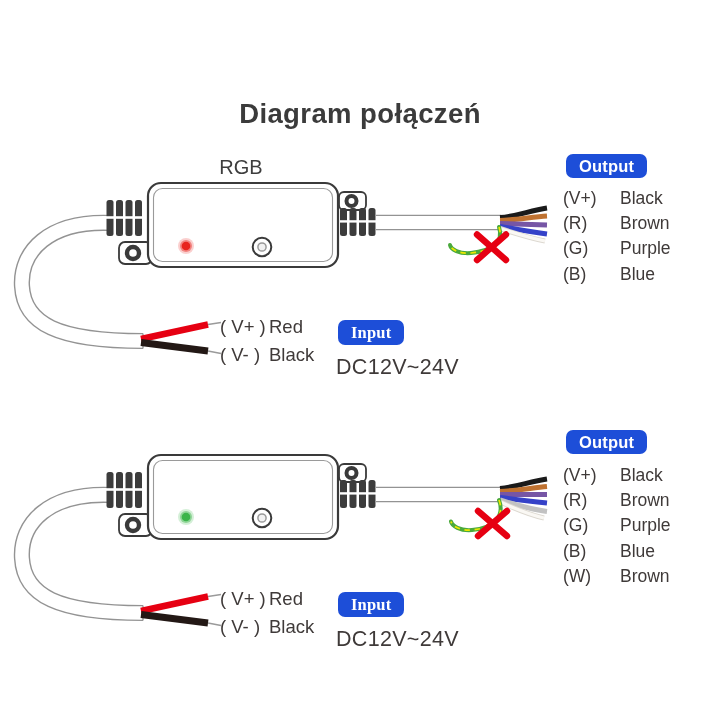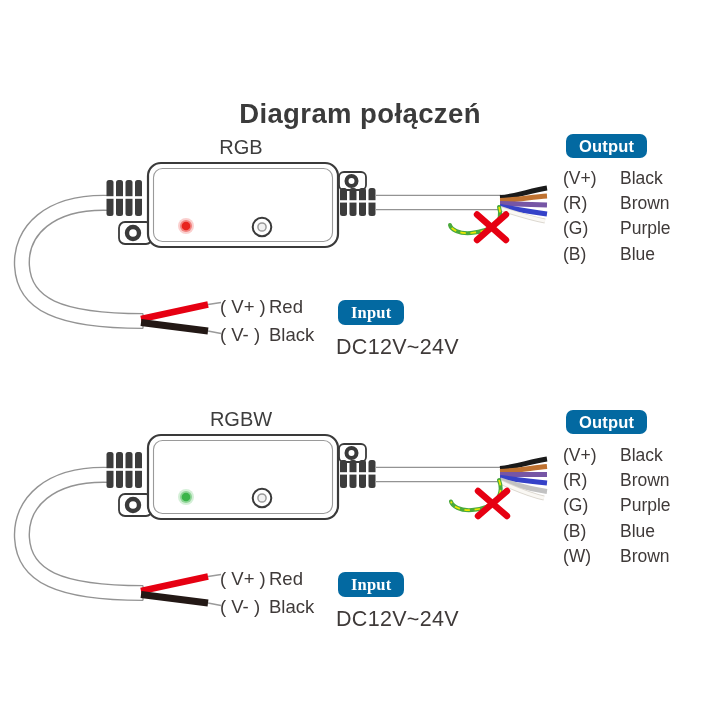--- a/index.html
+++ b/index.html
@@ -5,30 +5,30 @@
   html,body{margin:0;padding:0;background:#ffffff;}
   body{
     width:720px;height:720px;position:relative;overflow:hidden;
     font-family:"Liberation Sans","DejaVu Sans",sans-serif;
     color:#3f3a39;
   }
   .page-title{
     position:absolute;top:82px;left:0;width:720px;text-align:center;
     font-size:27.5px;font-weight:bold;color:#3b3b3b;letter-spacing:.4px;margin-top:16px;
   }
-  .diagram{position:absolute;left:0;width:720px;}
+  .diagram{position:absolute;left:0;width:720px;margin-top:20px;}
   .diagram-rgb{top:130px;height:245px;}
   .diagram-rgbw{top:402px;height:260px;}
   .diagram svg{position:absolute;top:0;left:0;}
   .dev-name{
     position:absolute;left:141px;top:6px;width:200px;text-align:center;
     font-size:20px;color:#3d3d3d;
   }
   .badge{
-    position:absolute;display:inline-block;background:#0369a1;color:#ffffff;
+    position:absolute;display:inline-block;background:#1d4ed8;color:#ffffff;
     font-weight:bold;font-size:16.5px;padding:2.5px 13px;border-radius:7px;
     letter-spacing:.2px;
   }
   .out-badge-1{left:566px;top:4px;}
   .out-badge-2{left:566px;top:8px;}
   .in-badge{left:338px;top:170px;font-family:Liberation Serif, serif;}
   .out-rows{position:absolute;left:563px;}
   .out-rows-1{top:36px;}
   .out-rows-2{top:41px;}
   .out-row{display:flex;align-items:center;height:25.2px;font-size:17.5px;color:#3f3a39;}
@@ -224,21 +224,20 @@
       <circle cx="186" cy="95" r="8" opacity="0.22" fill="#3bb54a"></circle>
       <circle cx="186" cy="95" r="6" opacity="0.45" fill="#3bb54a"></circle>
       <circle cx="186" cy="95" r="4.3" fill="#3bb54a"></circle>
     </g>
     <g>
       <circle cx="262" cy="96" r="9.3" fill="#ffffff" stroke="#3a3a3a" stroke-width="2"></circle>
       <circle cx="262" cy="96" r="4.1" fill="#f2f2f2" stroke="#9a9a9a" stroke-width="1.5"></circle>
     </g>
   </svg>
 
-  <div class="dev-name">RGBW</div>
 
   <div class="badge out-badge-2">Output</div>
   <div class="out-rows out-rows-2">
     <div class="out-row">
       <span class="pin">(V+)</span>
       <span class="cname">Black</span>
     </div>
     <div class="out-row">
       <span class="pin">(R)</span>
       <span class="cname">Brown</span>

